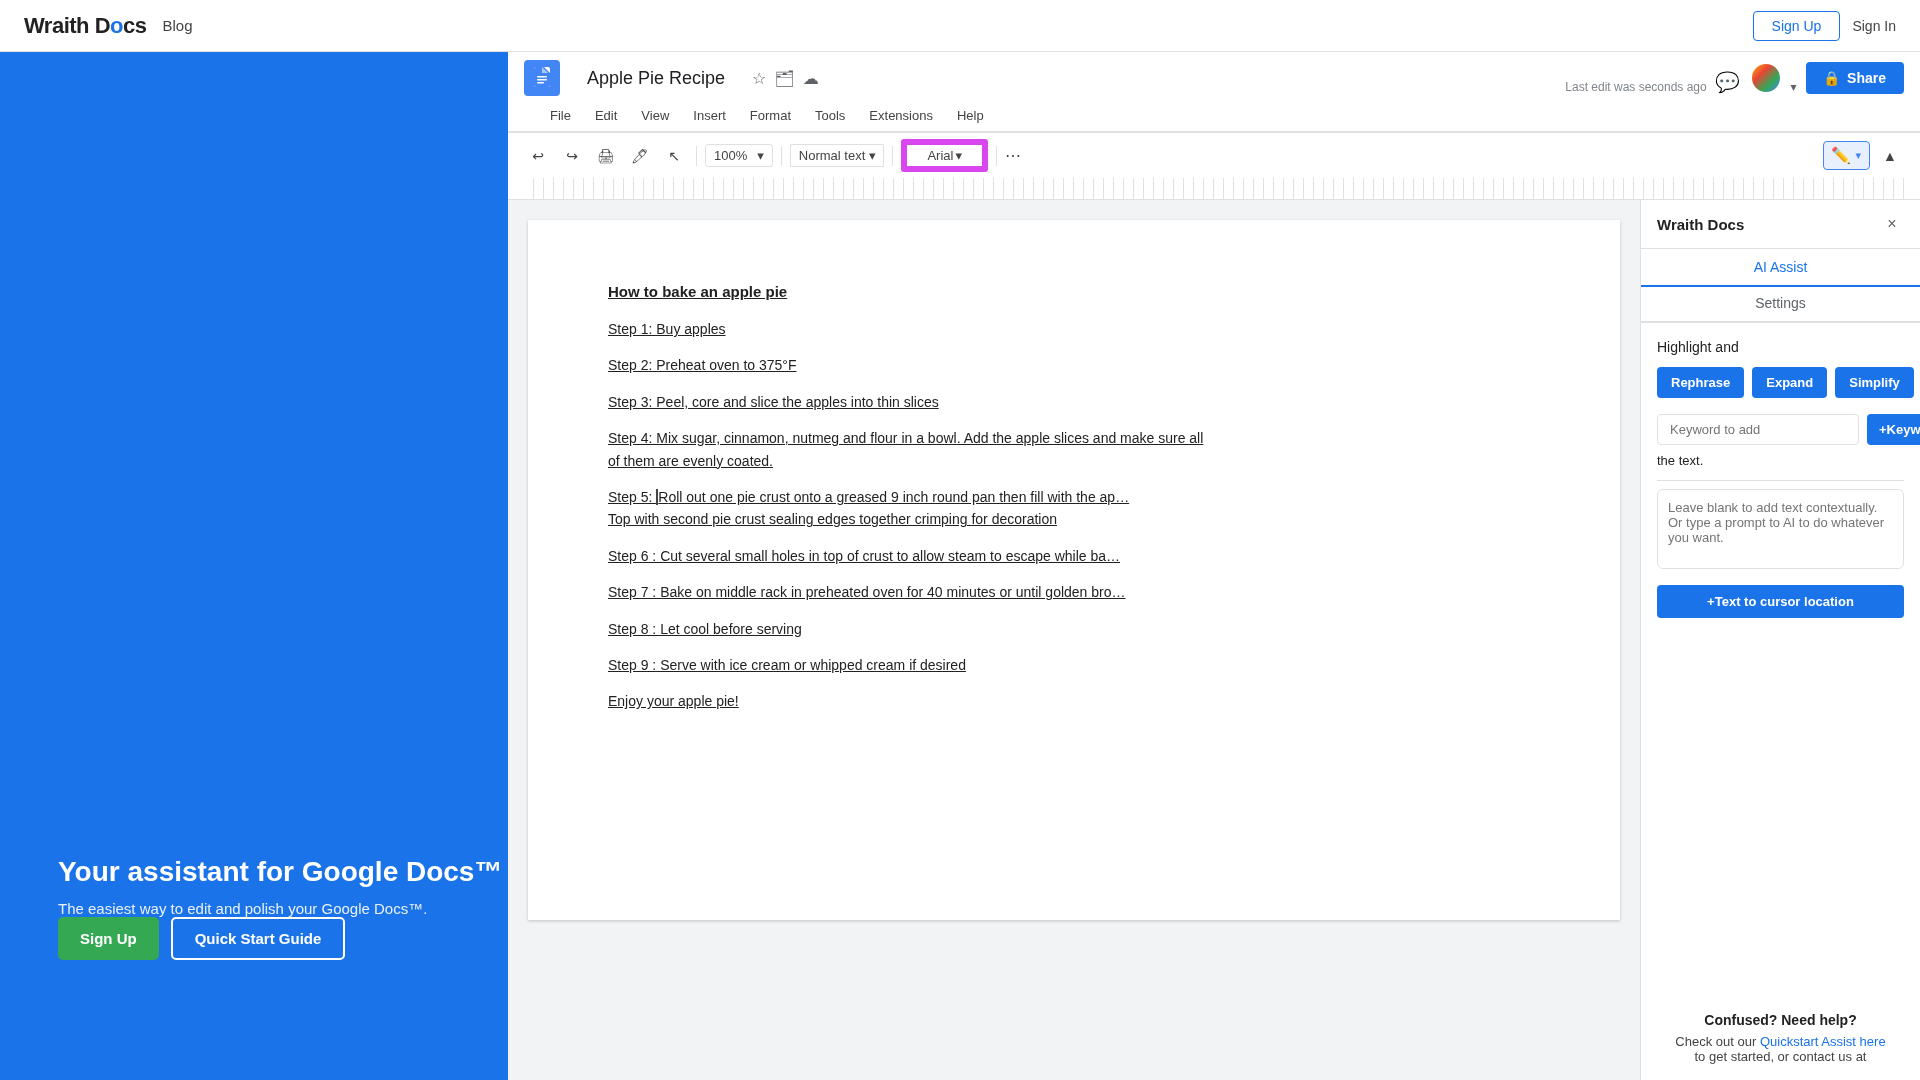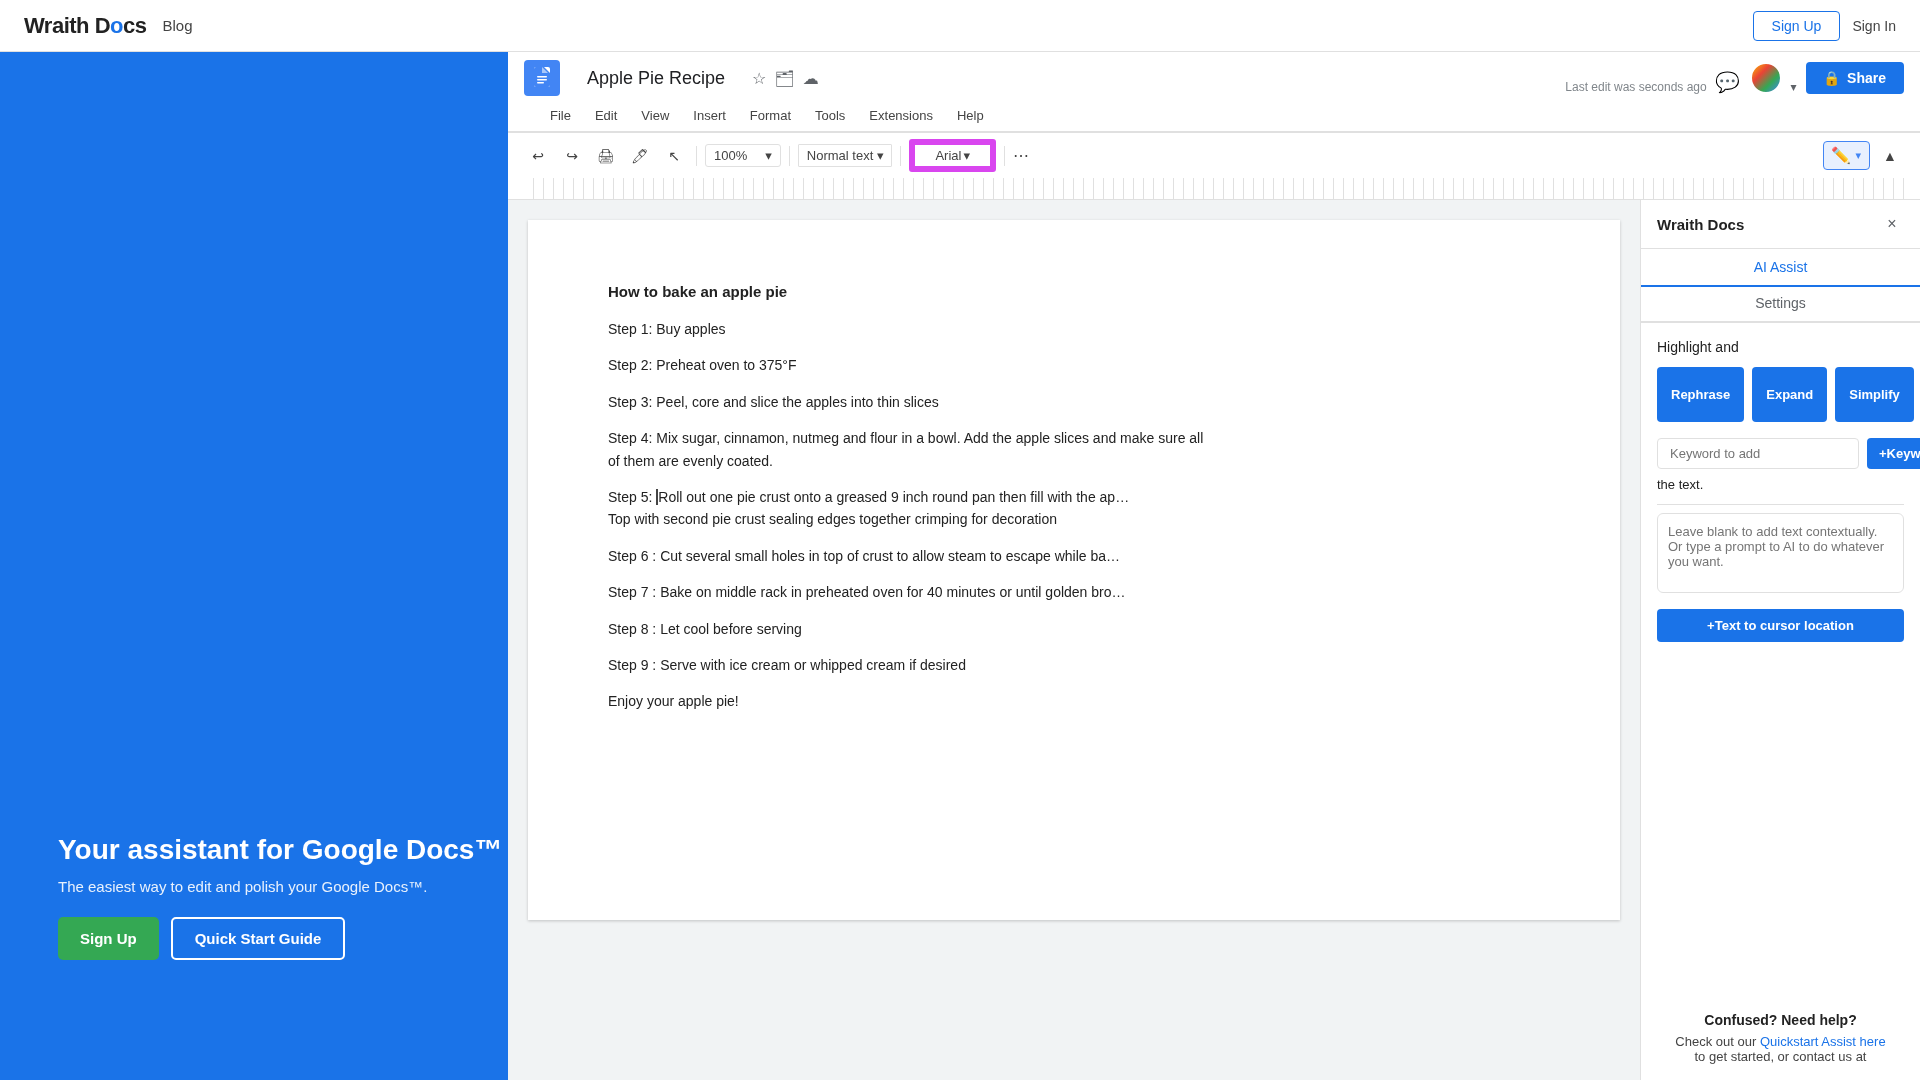--- a/index.html
+++ b/index.html
@@ -57,21 +57,20 @@
     .left-panel h2 {
       color: #fff;
       font-size: 28px;
       font-weight: bold;
       margin-bottom: 10px;
       line-height: 1.3;
     }
     .left-panel p {
       color: rgba(255,255,255,0.9);
       font-size: 15px;
-      margin-bottom: 22px;
     }
     .left-btns { display: flex; gap: 12px; }
     .btn-green {
       background: #34a853;
       color: #fff;
       border: none;
       padding: 11px 22px;
       border-radius: 5px;
       font-size: 15px;
       font-weight: 600;
@@ -177,21 +176,21 @@
     .toolbar-select {
       border: 1px solid #e0e0e0;
       border-radius: 1px;
       padding: 3px 8px;
       font-size: 13px;
       color: #444;
       background: #fff;
       cursor: pointer;
     }
     .toolbar-zoom {
-      display: flex; align-items: center; gap: 18px;
+      display: flex; align-items: center; gap: 10px;
       border: 1px solid #e0e0e0; border-radius: 3px; padding: 3px 8px;
       font-size: 13px; color: #444; background: #fff; cursor: pointer;
     }
     .toolbar-font {
       display: flex; align-items: center; gap: 2px;
       border: 6px solid #d946ef; border-radius: 3px; padding: 3px 20px;
       font-size: 13px; color: #444; background: #fff; cursor: pointer;
     }
     .toolbar-more { color: #444; font-size: 16px; cursor: pointer; }
     .pen-icon-btn {
@@ -236,21 +235,21 @@
     .doc-page {
       background: #fff;
       min-height: 700px;
       padding: 60px 80px;
       box-shadow: 0 1px 3px rgba(0,0,0,0.2);
       font-family: Arial, sans-serif;
       font-size: 14px;
       color: #222;
       line-height: 1.6;
     }
-    .doc-page p { margin-bottom: 14px; }
+    .doc-page p { margin-bottom: 14px; text-decoration: underline; }
 
     
     .wraith-sidebar {
       width: 280px;
       background: #fff;
       border-left: 1px solid #e0e0e0;
       display: flex;
       flex-direction: column;
       overflow: hidden;
     }
@@ -298,21 +297,21 @@
     }
 
     
     .ws-content { padding: 16px; flex: 1; overflow-y: auto; }
     .ws-highlight-text { font-size: 14px; color: #222; font-weight: 500; margin-bottom: 12px; }
     .ws-btn-row { display: flex; gap: 8px; margin-bottom: 16px; }
     .ws-btn {
       background: #1a73e8;
       color: #fff;
       border: none;
-      padding: 20px 14px;
+      padding: 8px 14px;
       border-radius: 4px;
       font-size: 13px;
       font-weight: 600;
       cursor: pointer;
     }
     .keyword-row { display: flex; gap: 8px; margin-bottom: 8px; }
     .keyword-input {
       flex: 1;
       border: 1px solid #e0e0e0;
       border-radius: 4px;

